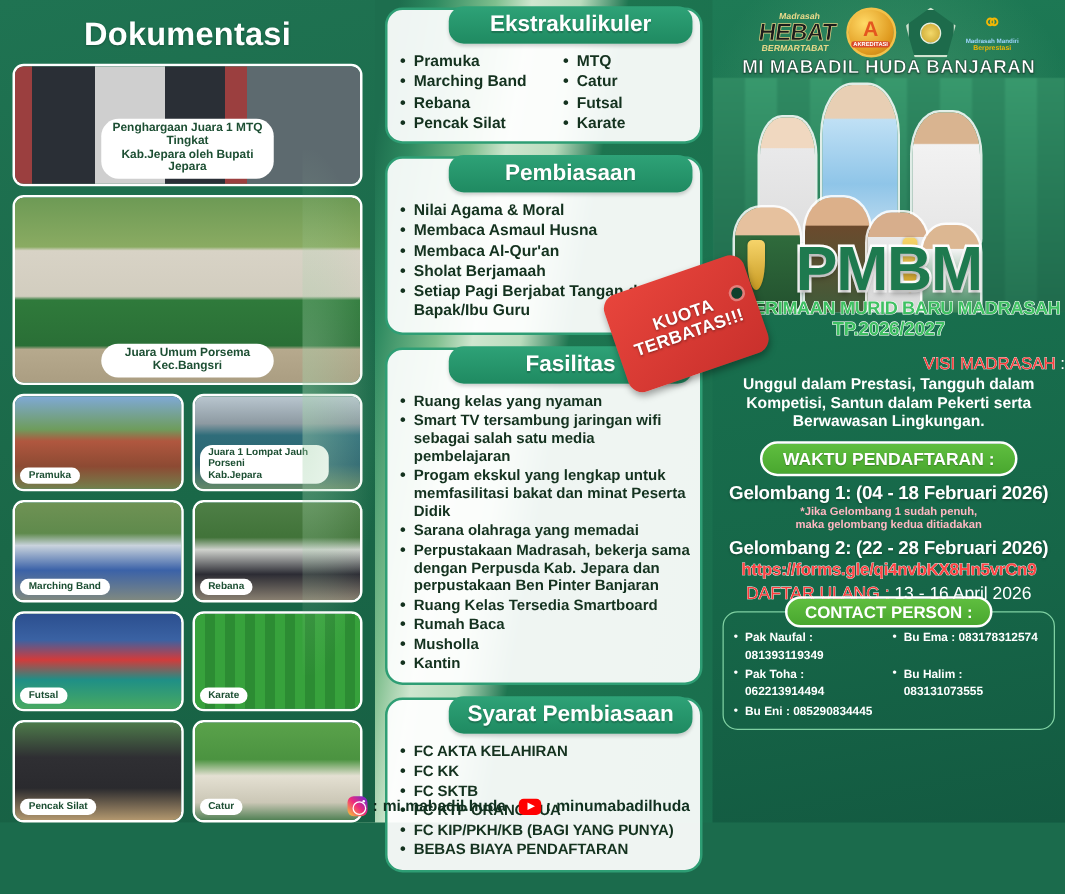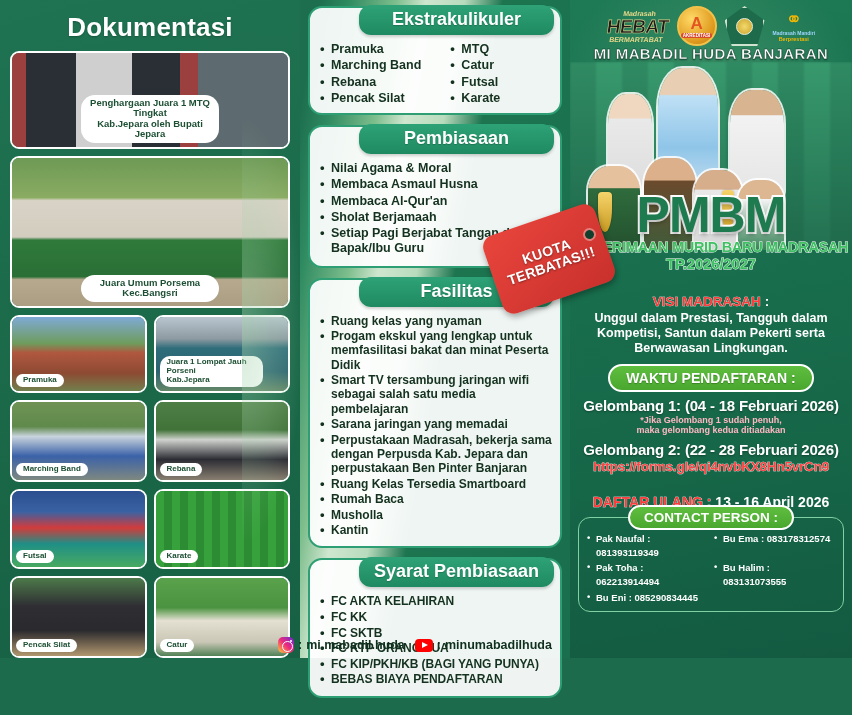--- a/index.html
+++ b/index.html
@@ -295,22 +295,22 @@
   }
   .pmbm-year {
     font-size: 15px; font-weight: bold;
     color: #3fc163;
     -webkit-text-stroke: .9px #ffffff;
     paint-order: stroke fill;
     letter-spacing: -.2px;
   }
 
   .visi-label {
-    margin-top: 22px; text-align:center;
-    color: #ff3b3b; font-size: 13.5px; font-weight: bold;
+    margin-top: 11px; text-align:right;
+    color: #ff3b3b; font-size: 13.5px; font-weight: normal;
     -webkit-text-stroke:.5px #ffffff; paint-order: stroke fill;
   }
   .visi-label .colon { color:#ffffff; -webkit-text-stroke:0; }
   .visi-text {
     text-align:center; color:#ffffff;
     font-size: 12.5px; font-weight: bold; line-height: 1.2;
     padding: 2px 16px 0;
   }
 
   .pill {
@@ -337,21 +337,21 @@
     text-align:center; color:#ffffff; font-weight:bold; font-size:14px; margin-top:6px;
     text-shadow: 0 1px 2px rgba(0,0,0,.3);
   }
   .linkurl {
     text-align:center; color:#ff4545; font-weight:bold; font-size:13.5px;
     -webkit-text-stroke:.55px #ffffff; paint-order: stroke fill;
     letter-spacing:-.2px; margin-top: 1px;
     word-break: break-all;
   }
   .daftar-ulang {
-    text-align:center; margin-top: 20px; font-size: 14px; font-weight:bold;
+    text-align:center; margin-top: 3px; font-size: 14px; font-weight:normal;
   }
   .daftar-ulang .red { color:#ff3b3b; -webkit-text-stroke:.55px #ffffff; paint-order: stroke fill; }
   .daftar-ulang .wht { color:#ffffff; }
 
   .cp-box {
     margin: 7px 8px 0;
     border: 1.6px solid #7fd0a2;
     border-radius: 12px;
     padding: 14px 8px 6px;
     position: relative;
@@ -470,23 +470,23 @@
           <li>Setiap Pagi Berjabat Tangan dengan Bapak/Ibu Guru</li>
         </ul>
       </div>
     </div>
 
     <div class="card fasilitas">
       <div class="card-head">Fasilitas</div>
       <div class="card-body">
         <ul class="bullets">
           <li>Ruang kelas yang nyaman</li>
+          <li>Smart TV tersambung jaringan wifi sebagai salah satu media pembelajaran</li>
           <li>Progam ekskul yang lengkap untuk memfasilitasi bakat dan minat Peserta Didik</li>
-          <li>Smart TV tersambung jaringan wifi sebagai salah satu media pembelajaran</li>
-          <li>Sarana jaringan yang memadai</li>
+          <li>Sarana olahraga yang memadai</li>
           <li>Perpustakaan Madrasah, bekerja sama dengan Perpusda Kab. Jepara dan perpustakaan Ben Pinter Banjaran</li>
           <li>Ruang Kelas Tersedia Smartboard</li>
           <li>Rumah Baca</li>
           <li>Musholla</li>
           <li>Kantin</li>
         </ul>
       </div>
     </div>
 
     <div class="card syarat">

